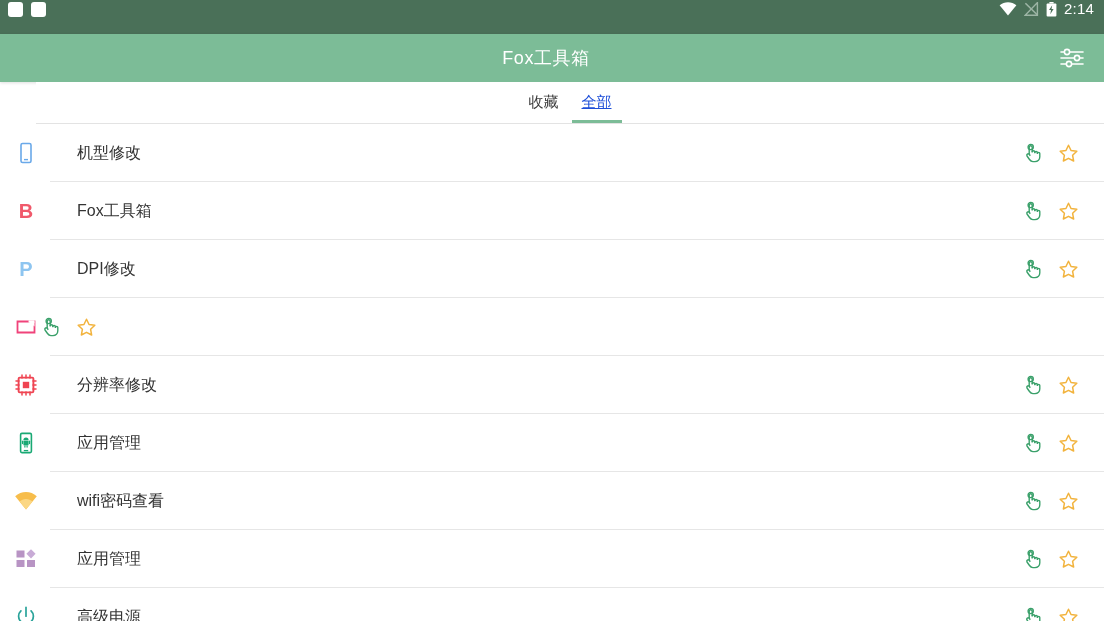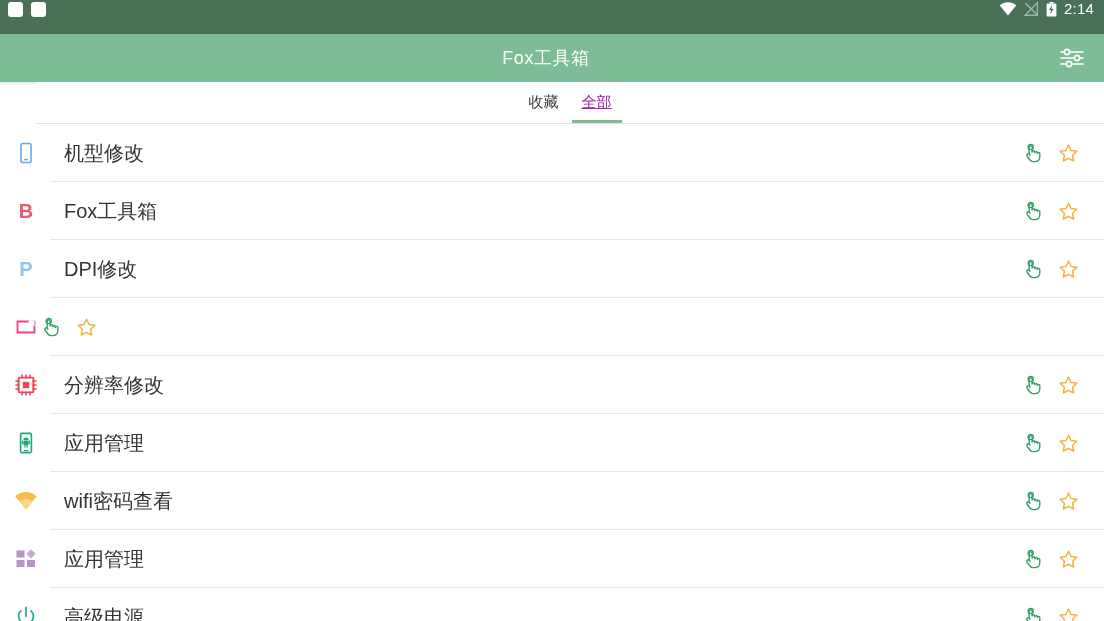--- a/index.html
+++ b/index.html
@@ -81,21 +81,21 @@
     margin-left: 36px;
   }
   .tab {
     width: 52px;
     text-align: center;
     font-size: 15px;
     padding-bottom: 11px;
     position: relative;
     color: #3b3b3b;
   }
-  .tab.active { color: #a21caf; text-decoration: underline; }
+  .tab.active { color: #1d4ed8; text-decoration: underline; }
   .tab.active::after {
     content: "";
     position: absolute;
     left: 1px; right: 1px;
     bottom: 0;
     height: 3px;
     background: #7cbc97;
   }
   .tab-gap { width: 1px; }
 
@@ -125,22 +125,22 @@
     flex: 0 0 24px;
   }
   .row-icon svg { display: block; }
   .row-letter {
     font-size: 20px;
     font-weight: bold;
     line-height: 24px;
     font-family: "Liberation Sans", sans-serif;
   }
   .row-label {
-    margin-left: 26px;
-    font-size: 20px;
+    margin-left: 39px;
+    font-size: 16px;
     color: #343434;
     flex: 1 1 auto;
     white-space: nowrap;
   }
   .row-actions {
     display: flex;
     align-items: center;
     gap: 12px;
     margin-right: 10px;
   }

